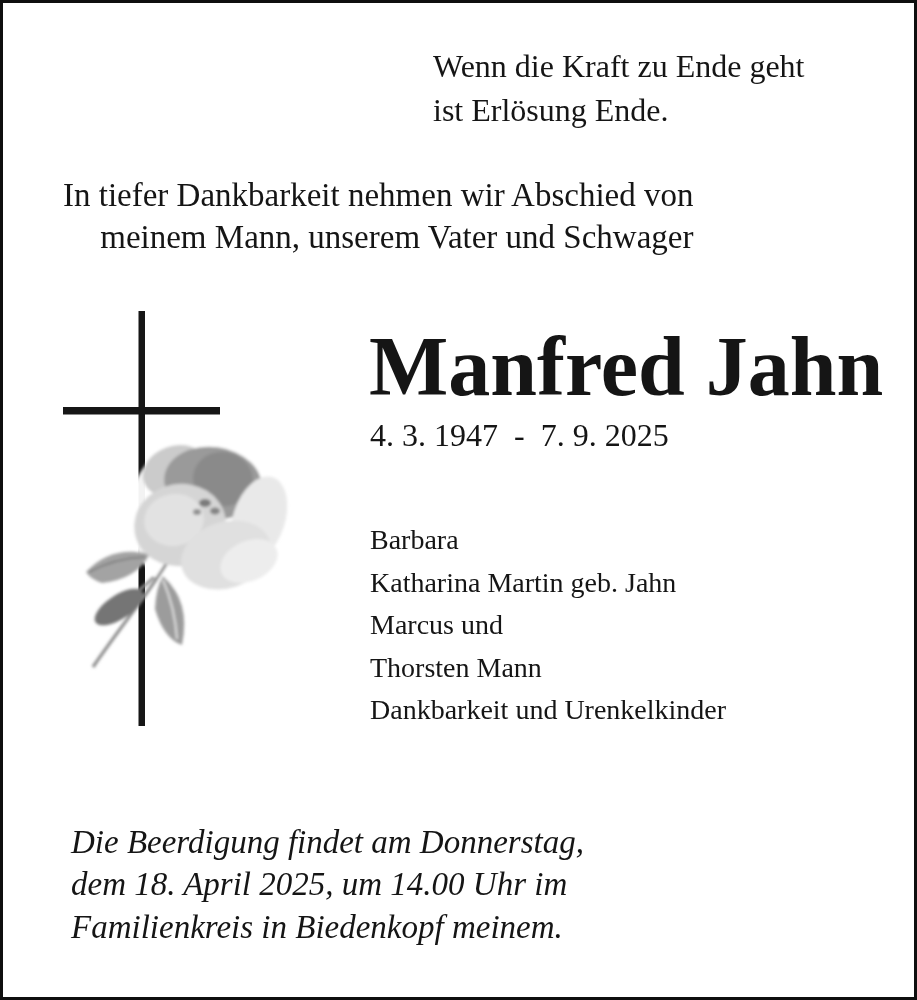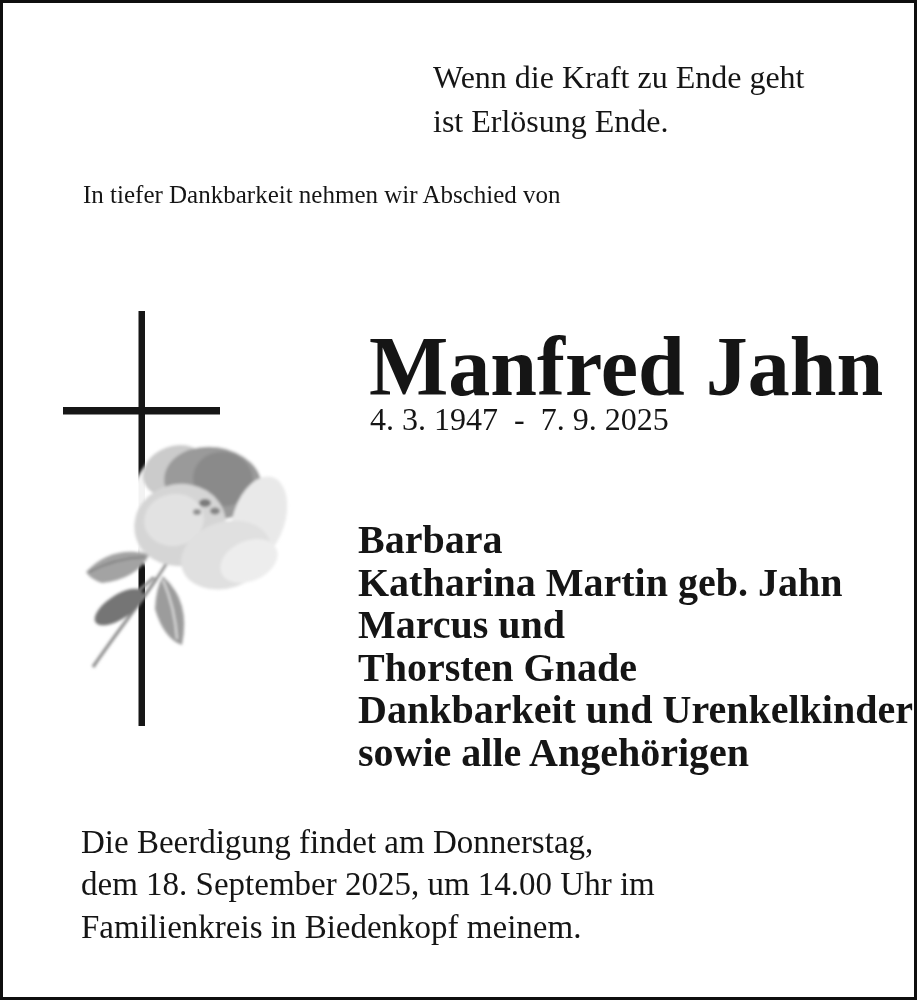--- a/index.html
+++ b/index.html
@@ -16,84 +16,86 @@
     border: 3px solid #0f0f0f;
     background: #ffffff;
     font-family: "Liberation Serif", "DejaVu Serif", serif;
     color: #151515;
     overflow: hidden;
   }
   .abs { position: absolute; }
 
   .quote-block {
     left: 430px;
-    top: 52px;
+    top: 41px;
     font-size: 32px;
     line-height: 44px;
     white-space: nowrap;
   }
   .intro-block {
-    left: 80px;
+    left: 60px;
     top: 171px;
-    font-size: 25px;
+    font-size: 33px;
     line-height: 42px;
     white-space: nowrap;
     text-align: right;
   }
   .name {
     left: 362px;
     top: 315px;
     font-size: 84px;
     font-weight: bold;
     line-height: 90px;
     white-space: nowrap;
     letter-spacing: 0px;
     margin: 4px;
   }
   .dates {
     left: 367px;
-    top: 396px;
+    top: 412px;
     font-size: 32px;
     line-height: 40px;
     white-space: pre;
   }
   .mourners-block {
-    left: 355px;
+    left: 367px;
     top: 516px;
-    font-size: 40px;
-    font-weight: bold;
+    font-size: 28px;
+    font-weight: normal;
     line-height: 42.5px;
     white-space: nowrap;
   }
   .funeral-block {
-    left: 78px;
+    left: 68px;
     top: 818px;
     font-size: 33px;
     line-height: 42.3px;
     white-space: nowrap;
+    font-style: italic;
   }
   .illustration {
     left: 50px;
     top: 290px;
     width: 250px;
     height: 450px;
   }
 </style>
 </head>
 <body>
 
 <div class="card">
 
   <div class="abs quote-block">
     <div>Wenn die Kraft zu Ende geht</div>
     <div>ist Erlösung Ende.</div>
   </div>
 
   <div class="abs intro-block">
     <div>In tiefer Dankbarkeit nehmen wir Abschied von</div>
+    <div>meinem Mann, unserem Vater und Schwager</div>
   </div>
 
   <svg class="abs illustration" viewBox="0 0 250 450" xmlns="http://www.w3.org/2000/svg" aria-hidden="true">
     <defs>
       <filter id="soft" x="-30%" y="-30%" width="160%" height="160%">
         <feGaussianBlur stdDeviation="1.6"></feGaussianBlur>
       </filter>
     </defs>
 
     <g>
@@ -130,24 +132,23 @@
   </svg>
 
   <h1 class="abs name">Manfred Jahn</h1>
 
   <div class="abs dates">4. 3. 1947  -  7. 9. 2025</div>
 
   <div class="abs mourners-block">
     <div>Barbara</div>
     <div>Katharina Martin geb. Jahn</div>
     <div>Marcus und</div>
-    <div>Thorsten Gnade</div>
+    <div>Thorsten Mann</div>
     <div>Dankbarkeit und Urenkelkinder</div>
-    <div>sowie alle Angehörigen</div>
   </div>
 
   <div class="abs funeral-block">
     <div>Die Beerdigung findet am Donnerstag,</div>
-    <div>dem 18. September 2025, um 14.00 Uhr im</div>
+    <div>dem 18. April 2025, um 14.00 Uhr im</div>
     <div>Familienkreis in Biedenkopf meinem.</div>
   </div>
 
 </div>
 
 </body></html>

